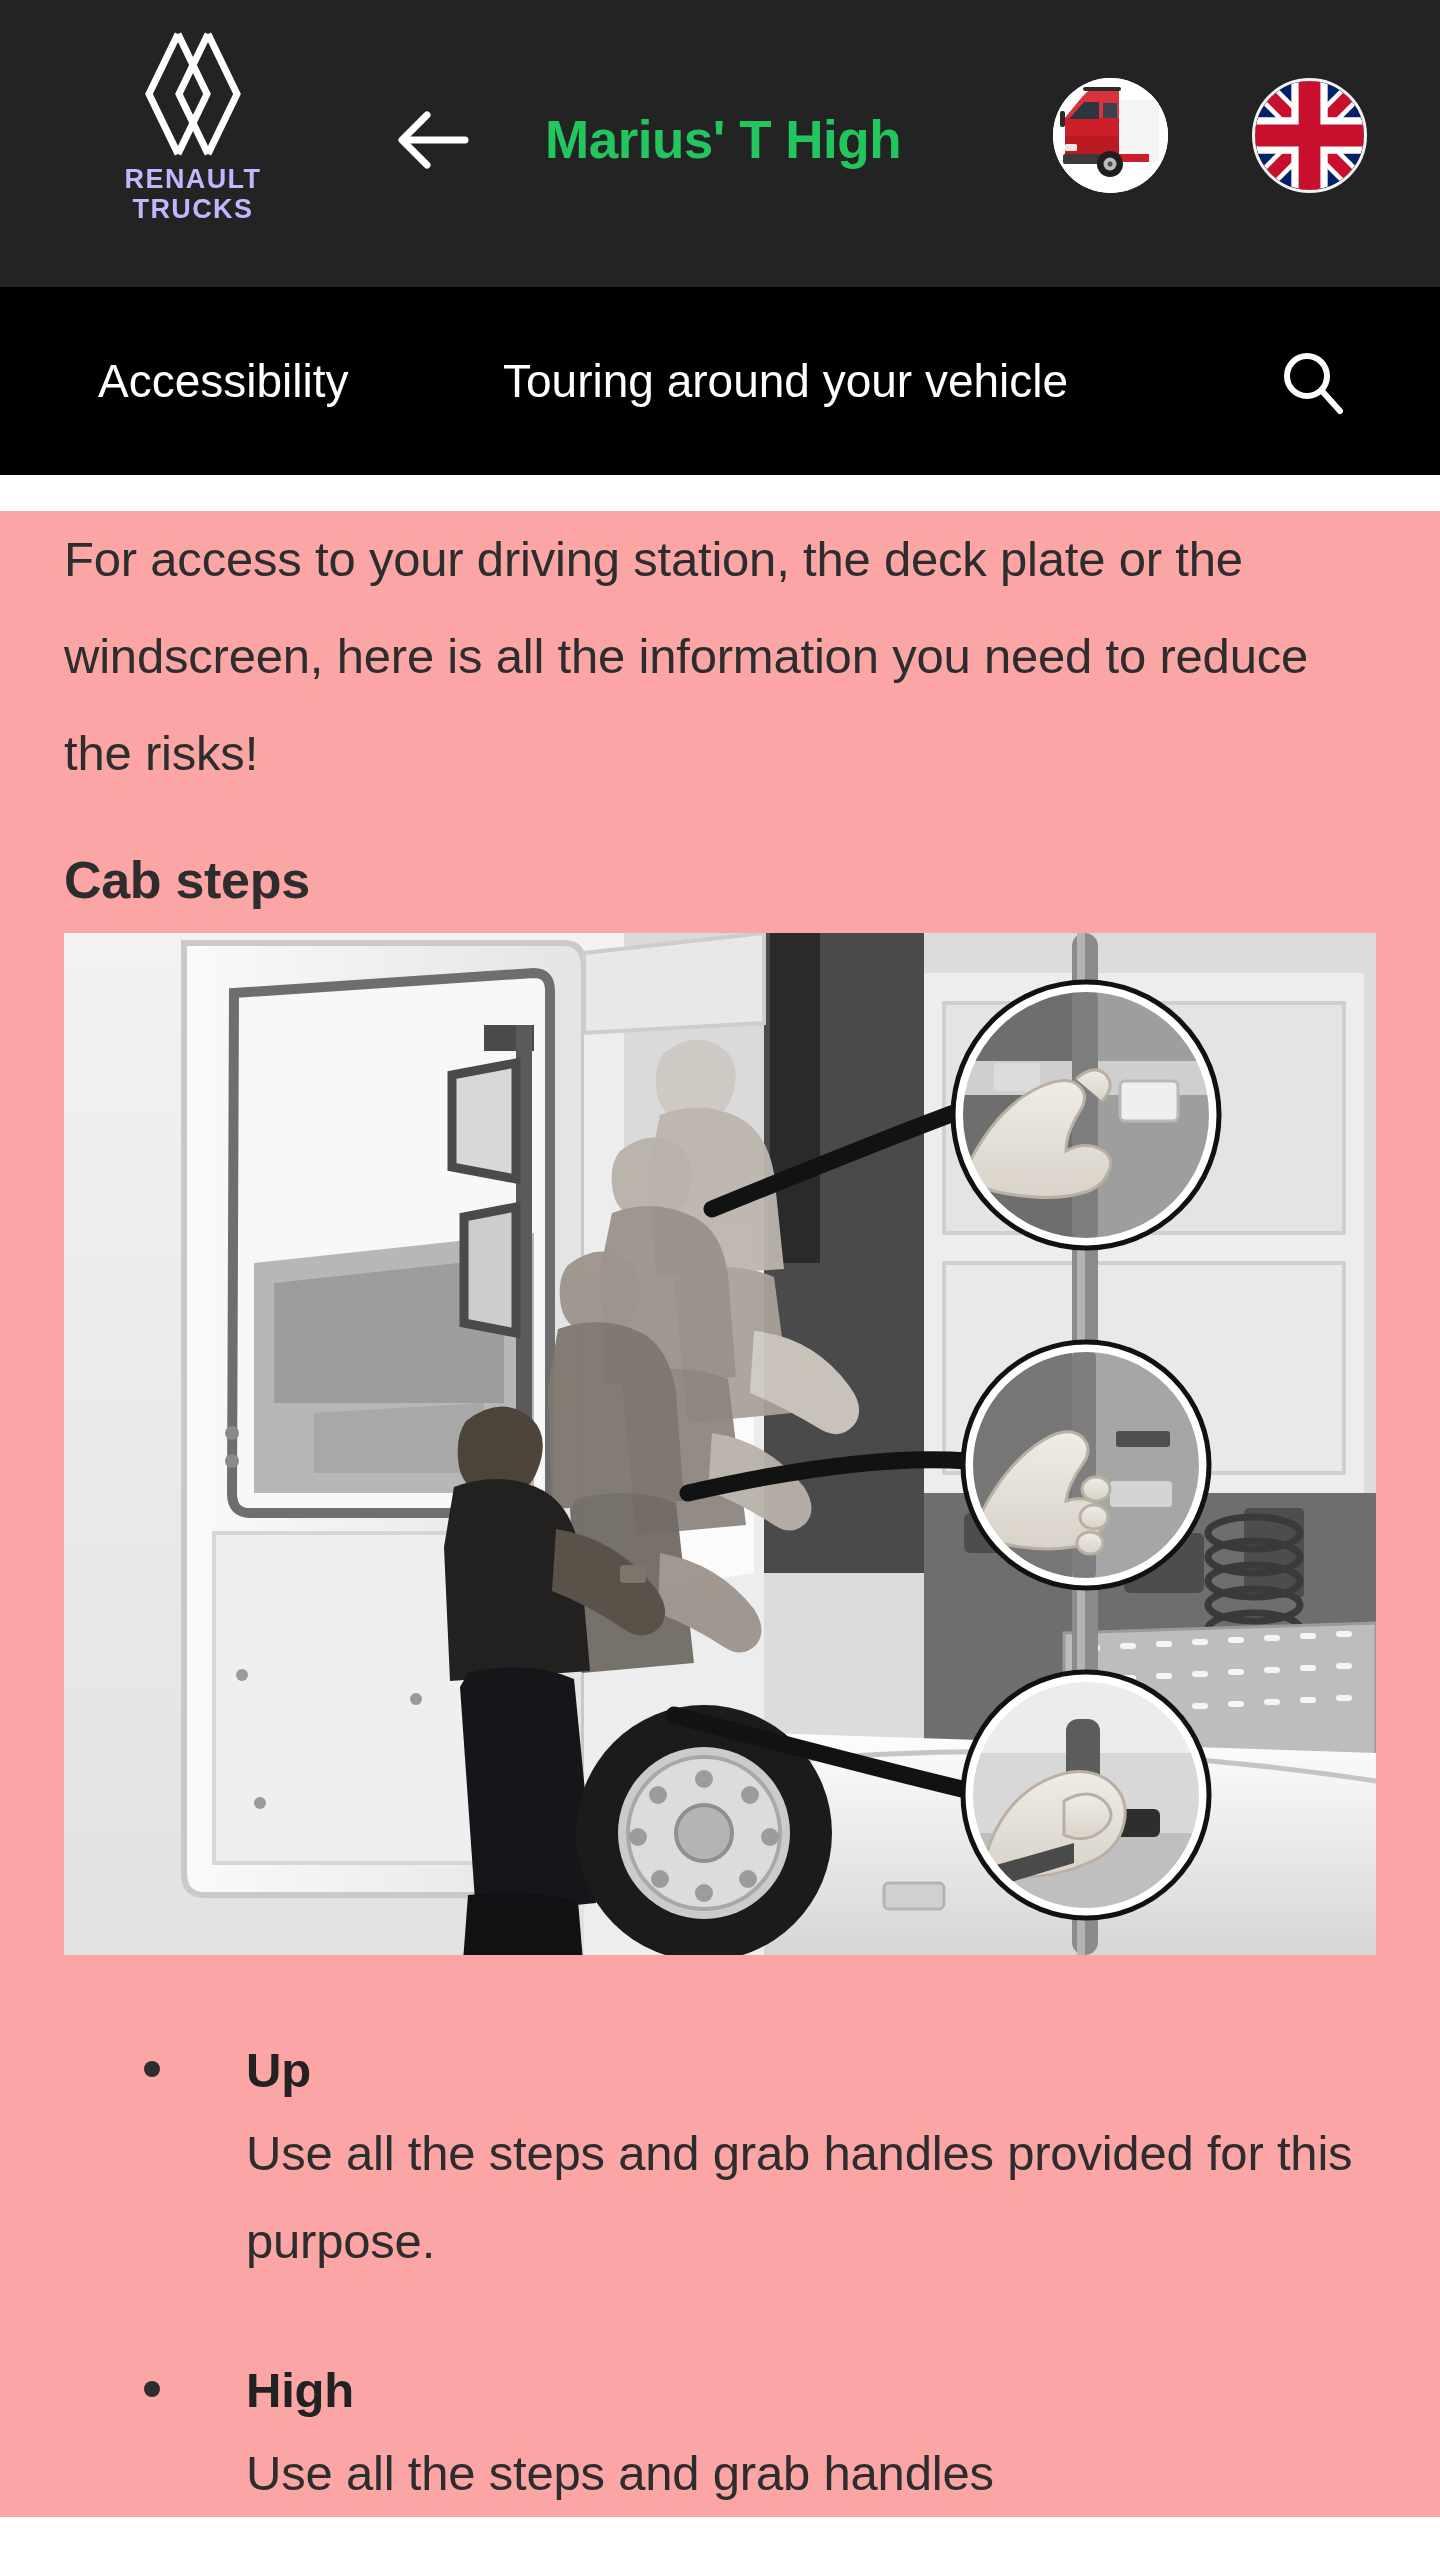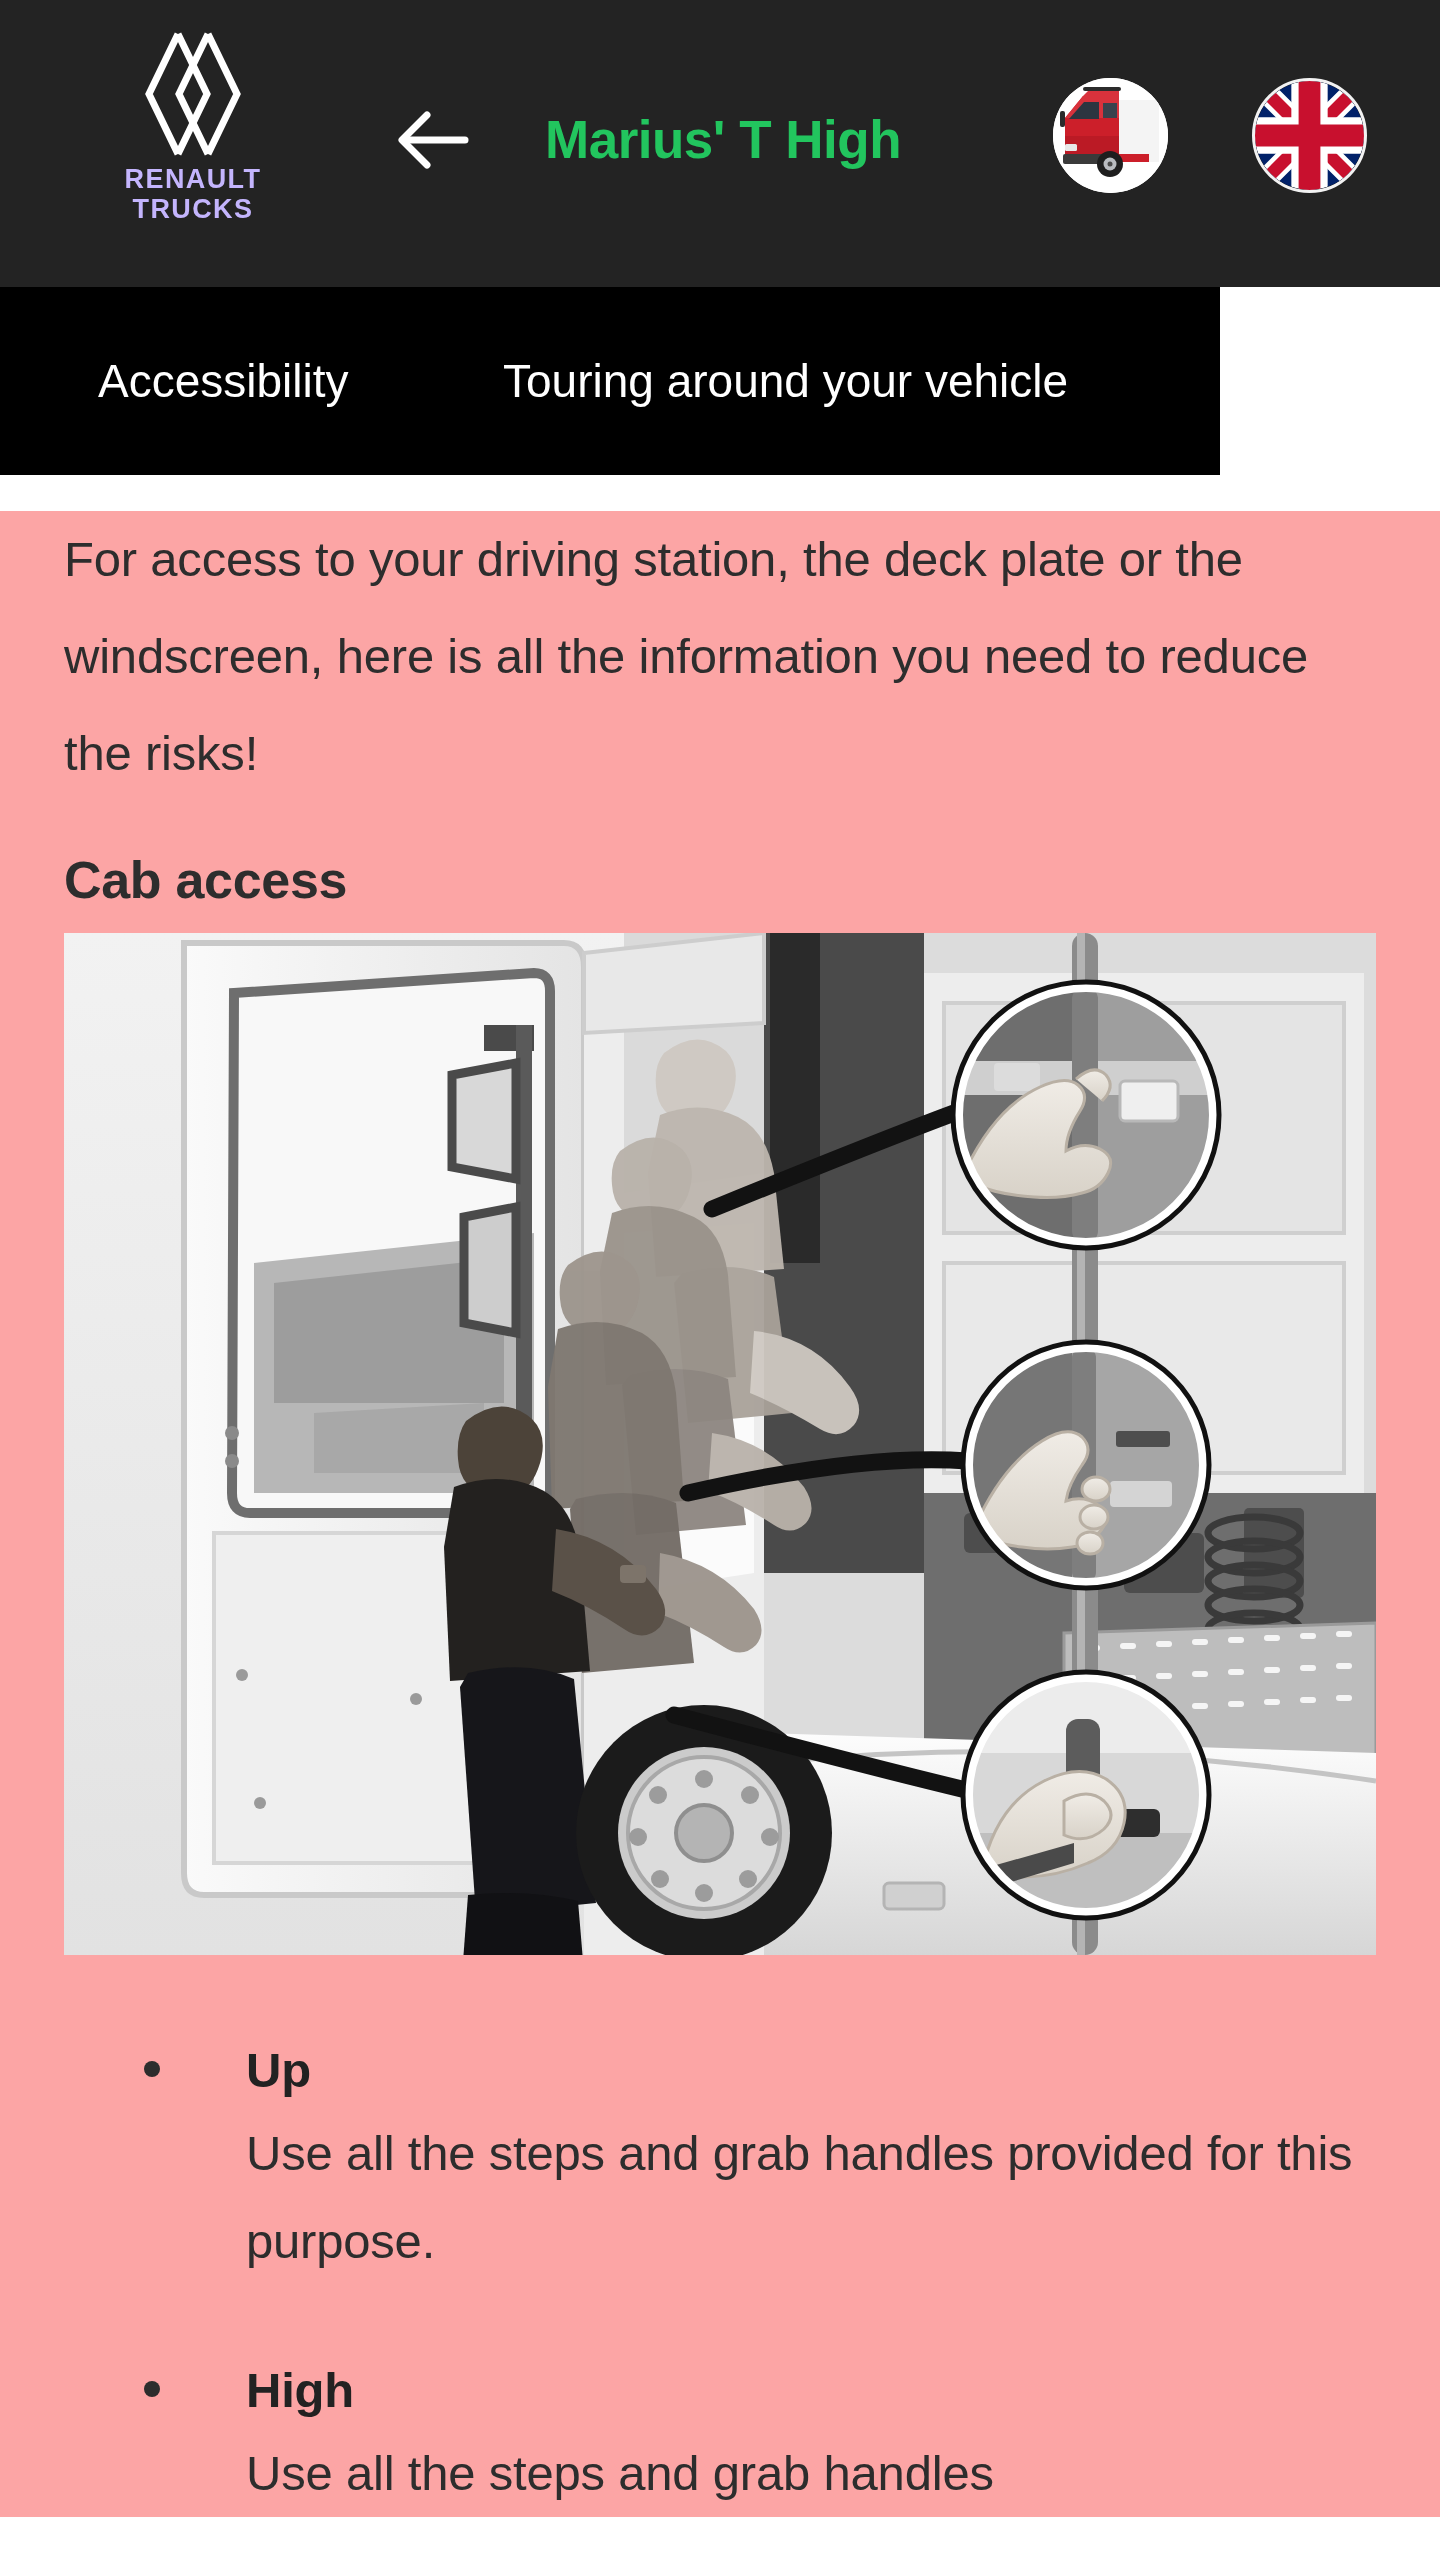--- a/index.html
+++ b/index.html
@@ -84,21 +84,21 @@
     border-radius: 50%;
     overflow: hidden;
     border: 3px solid #f2f2f2;
     cursor: pointer;
   }
   .lang-flag svg { width: 100%; height: 100%; display: block; }
 
   
   .nav-bar {
     position: relative;
-    width: 1220px;
+    width: 1440px;
     height: 188px;
     background: #000000;
   }
   .nav-item {
     position: absolute;
     color: #ffffff;
     font-size: 46px;
     font-weight: 400;
     line-height: 188px;
     white-space: nowrap;
@@ -278,21 +278,21 @@
         <line x1="44" y1="44" x2="62" y2="64"></line>
       </g>
     </svg>
   </div>
 </div>
 
 <div class="content">
 
   <p class="intro-paragraph">For access to your driving station, the deck plate or the windscreen, here is all the information you need to reduce the risks!</p>
 
-  <h2 class="section-heading">Cab access</h2>
+  <h2 class="section-heading">Cab steps</h2>
 
   <div class="figure-wrap">
     <svg viewBox="0 0 1312 1022" xmlns="http://www.w3.org/2000/svg" preserveAspectRatio="none">
       <defs>
         <linearGradient id="bgGrad" x1="0" y1="0" x2="0" y2="1">
           <stop offset="0%" stop-color="#f2f2f2"></stop>
           <stop offset="100%" stop-color="#e2e2e2"></stop>
         </linearGradient>
         <linearGradient id="doorGrad" x1="0" y1="0" x2="1" y2="0">
           <stop offset="0%" stop-color="#fafafa"></stop>

